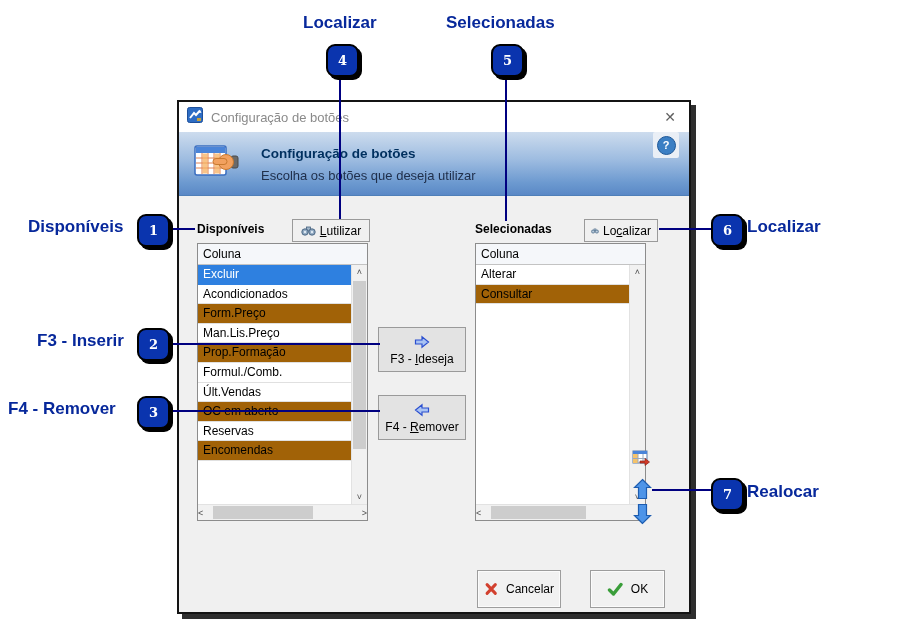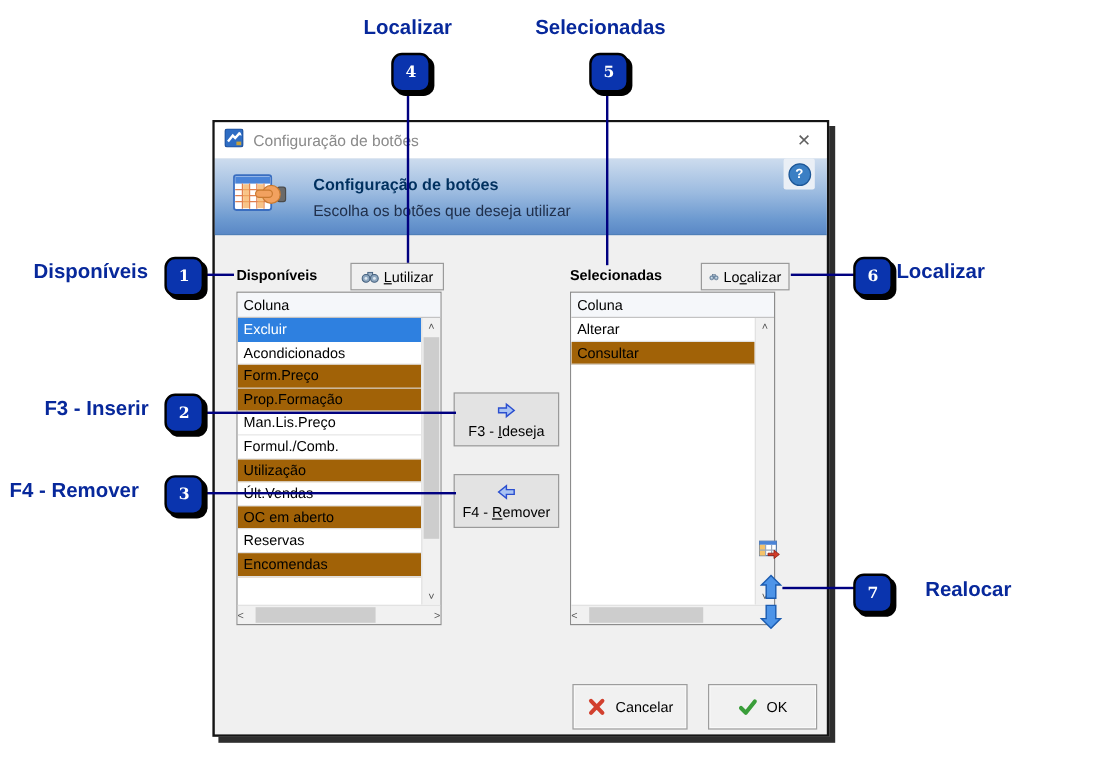--- a/index.html
+++ b/index.html
@@ -138,24 +138,23 @@
       <span><span></span><span class="u">L</span><span>utilizar</span></span>
     </button>
 
     <div class="listbox" style="left:18px;top:141px;">
       <div class="col-hdr">Coluna</div>
       <div class="list-mid">
         <div class="rows">
             <div class="list-row selected">Excluir</div>
             <div class="list-row plain">Acondicionados</div>
             <div class="list-row alt">Form.Preço</div>
+            <div class="list-row plain">Man.Lis.Preço</div>
             <div class="list-row alt">Prop.Formação</div>
-            <div class="list-row plain">Man.Lis.Preço</div>
             <div class="list-row plain">Formul./Comb.</div>
-            <div class="list-row alt">Utilização</div>
             <div class="list-row plain">Últ.Vendas</div>
             <div class="list-row alt">OC em aberto</div>
             <div class="list-row plain">Reservas</div>
             <div class="list-row alt">Encomendas</div>
           </div>
         <div class="vscroll">
           <div class="arr">˄</div>
           <div class="trk">
               <div class="vthumb"></div>
             </div>
@@ -229,27 +228,27 @@
       <svg width="19" height="22" viewBox="0 0 19 22">
         <path d="M9.5 1.5 L17.5 9.5 H13.5 V20.5 H5.5 V9.5 H1.5 Z" fill="#4d94e8" stroke="#1c5cb0" stroke-width="1.2"></path>
       </svg>
     </span>
     <span class="side-ico" style="left:454px;top:401px;">
       <svg width="19" height="22" viewBox="0 0 19 22">
         <path d="M9.5 20.5 L1.5 12.5 H5.5 V1.5 H13.5 V12.5 H17.5 Z" fill="#4d94e8" stroke="#1c5cb0" stroke-width="1.2"></path>
       </svg>
     </span>
 
-    <button class="foot-btn" style="left:298px;width:96px;">
+    <button class="foot-btn" style="left:298px;width:84px;">
       <svg width="16" height="16" viewBox="0 0 16 16">
         <path d="M3.5 3 L13 13 M13 3 L3.5 13" stroke="#d2402e" stroke-width="3.4" stroke-linecap="round" fill="none"></path>
       </svg>
       <span>Cancelar</span>
     </button>
-    <button class="foot-btn" style="left:411px;width:91px;">
+    <button class="foot-btn" style="left:411px;width:75px;">
       <svg width="16" height="16" viewBox="0 0 16 16">
         <path d="M2.5 9 L6.5 13 L14 3.5" stroke="#3a9e3a" stroke-width="3.4" stroke-linecap="round" stroke-linejoin="round" fill="none"></path>
       </svg>
       <span>OK</span>
     </button>
   </div>
 
   <div class="cline" style="left:339px;top:73px;width:2px;height:146px;"></div>
   <div class="cline" style="left:505px;top:73px;width:2px;height:148px;"></div>
   <div class="cline" style="left:165px;top:228px;width:30px;height:2px;"></div>
@@ -270,15 +269,15 @@
   <span class="cls" style="left:303px;top:13px;">Localizar</span>
   <span class="badge" style="left:326px;top:44px;">4</span>
 
   <span class="cls" style="left:446px;top:13px;">Selecionadas</span>
   <span class="badge" style="left:491px;top:44px;">5</span>
 
   <span class="badge" style="left:711px;top:214px;">6</span>
   <span class="cls" style="left:747px;top:217px;">Localizar</span>
 
   <span class="badge" style="left:711px;top:478px;">7</span>
-  <span class="cls" style="left:747px;top:482px;margin-left:24px;">Realocar</span>
+  <span class="cls" style="left:747px;top:482px;">Realocar</span>
 
 </div>
 
 </body></html>

